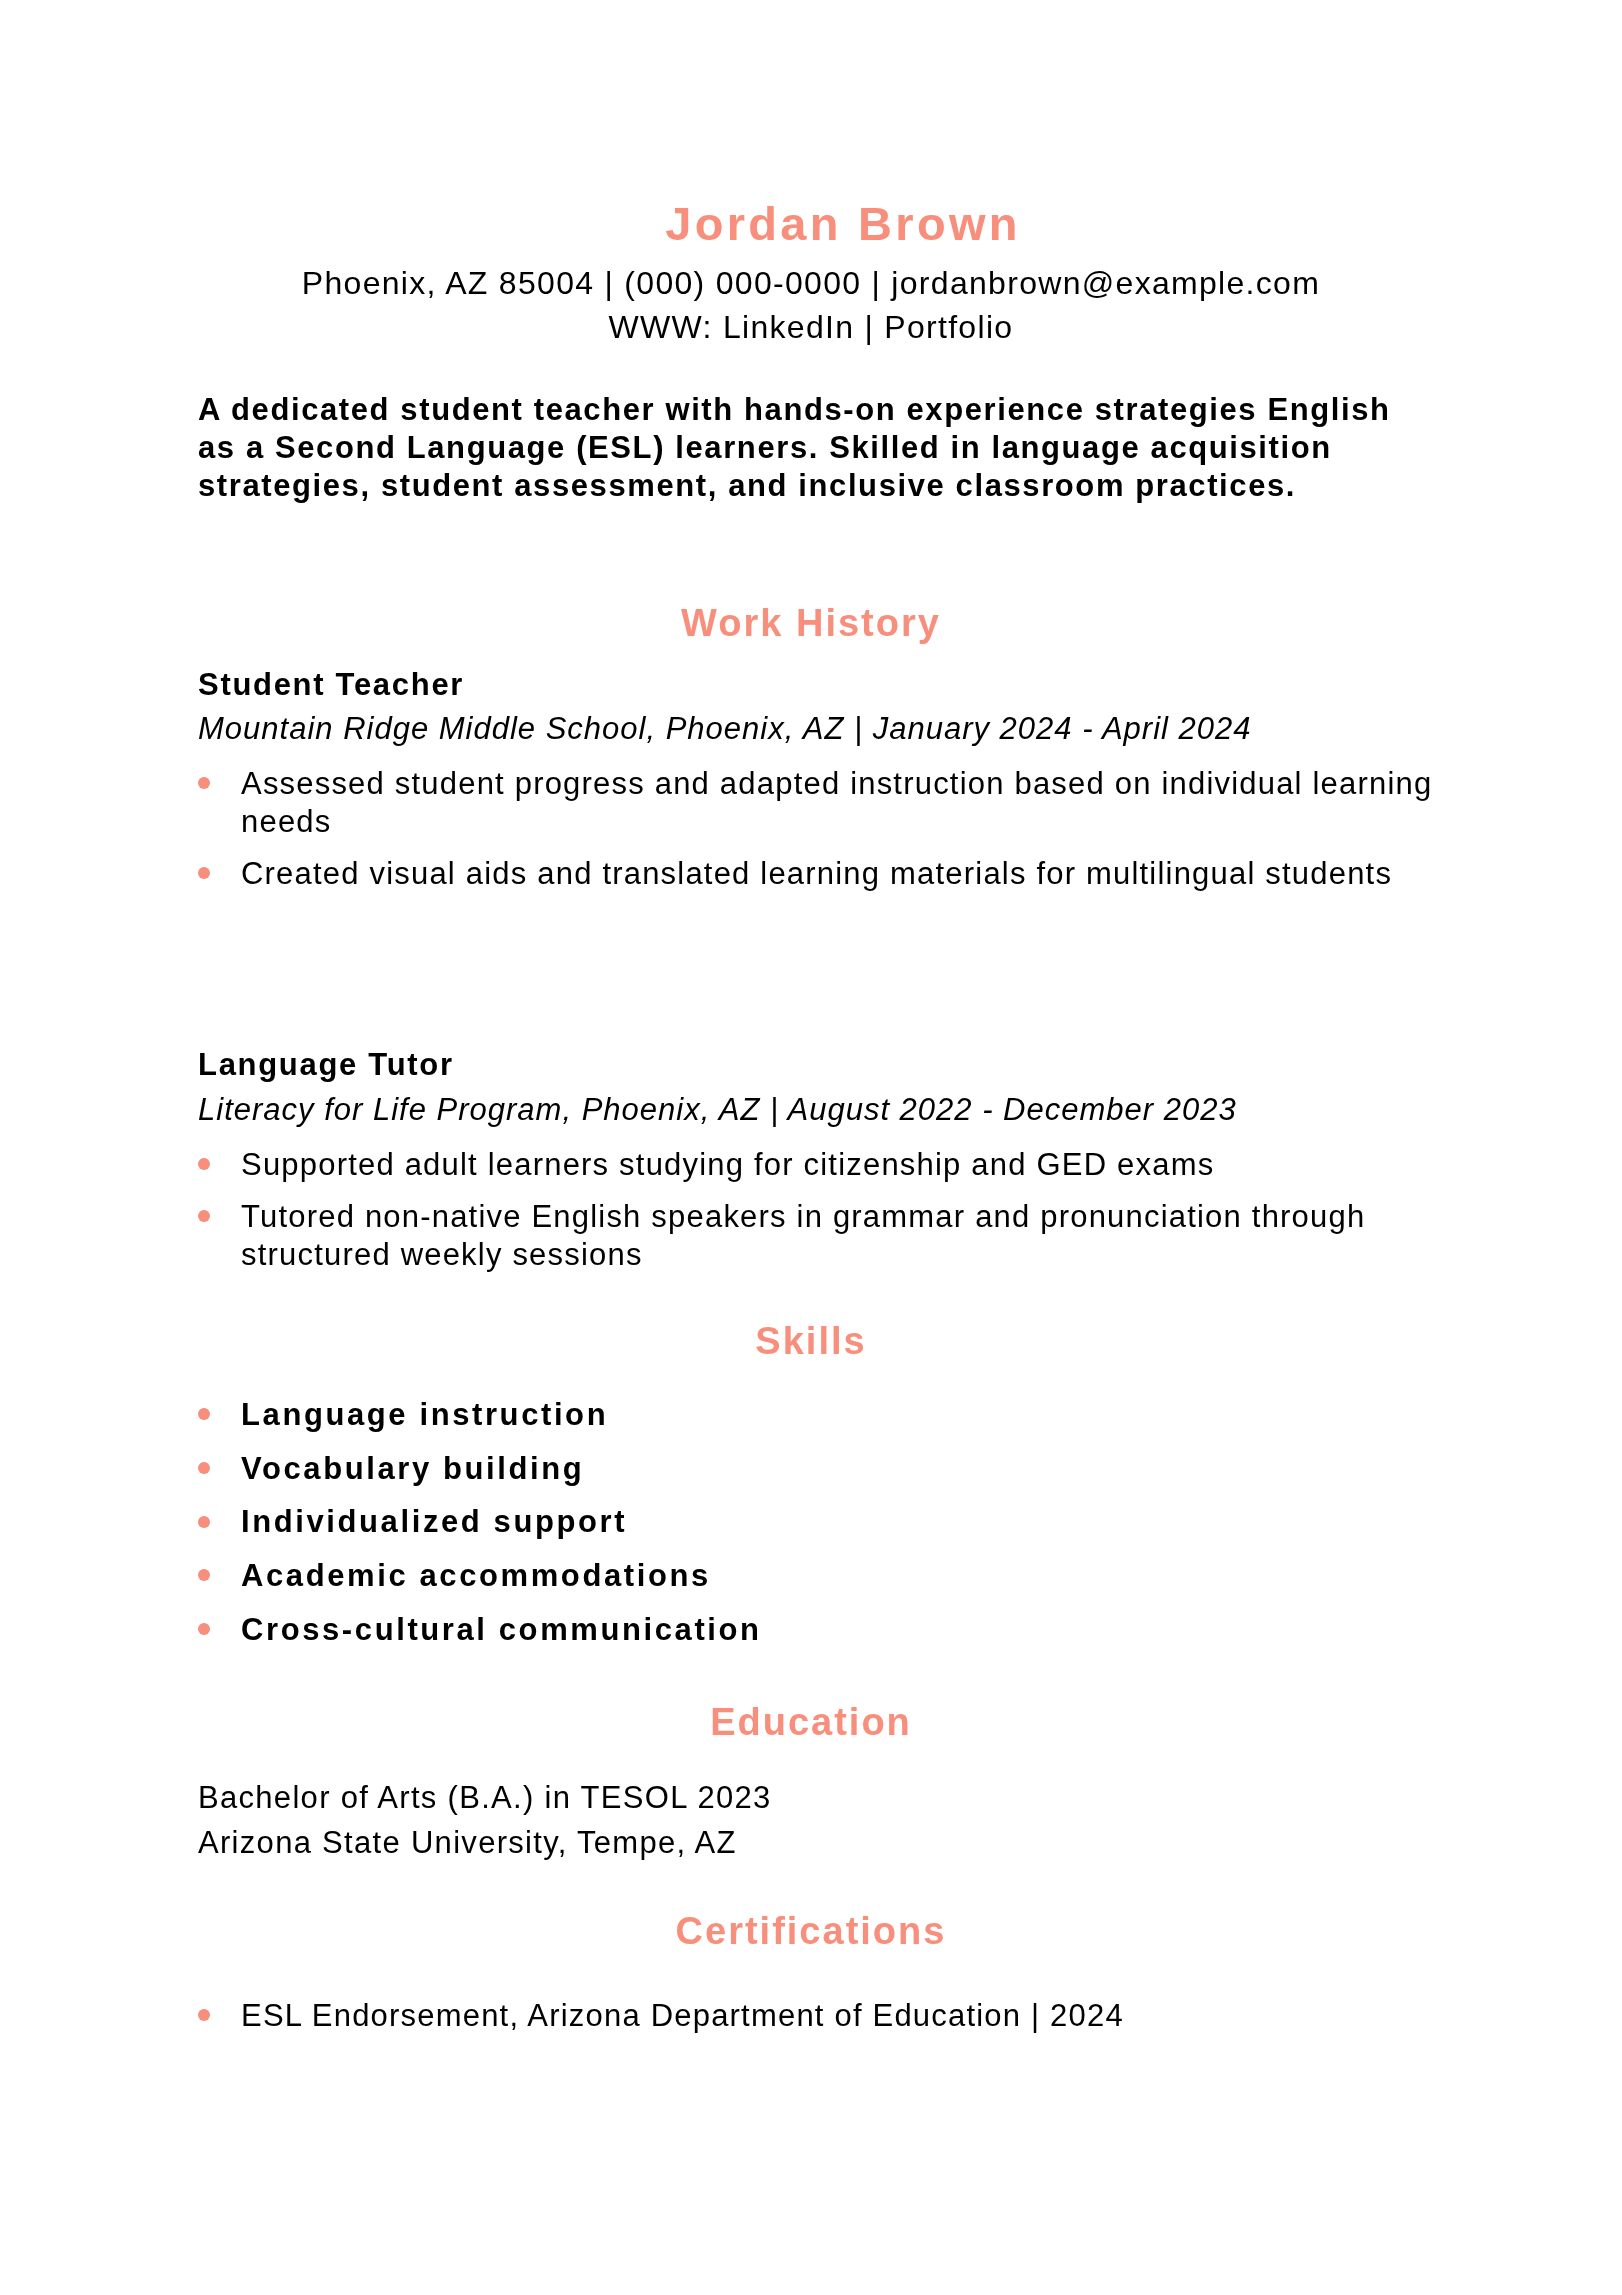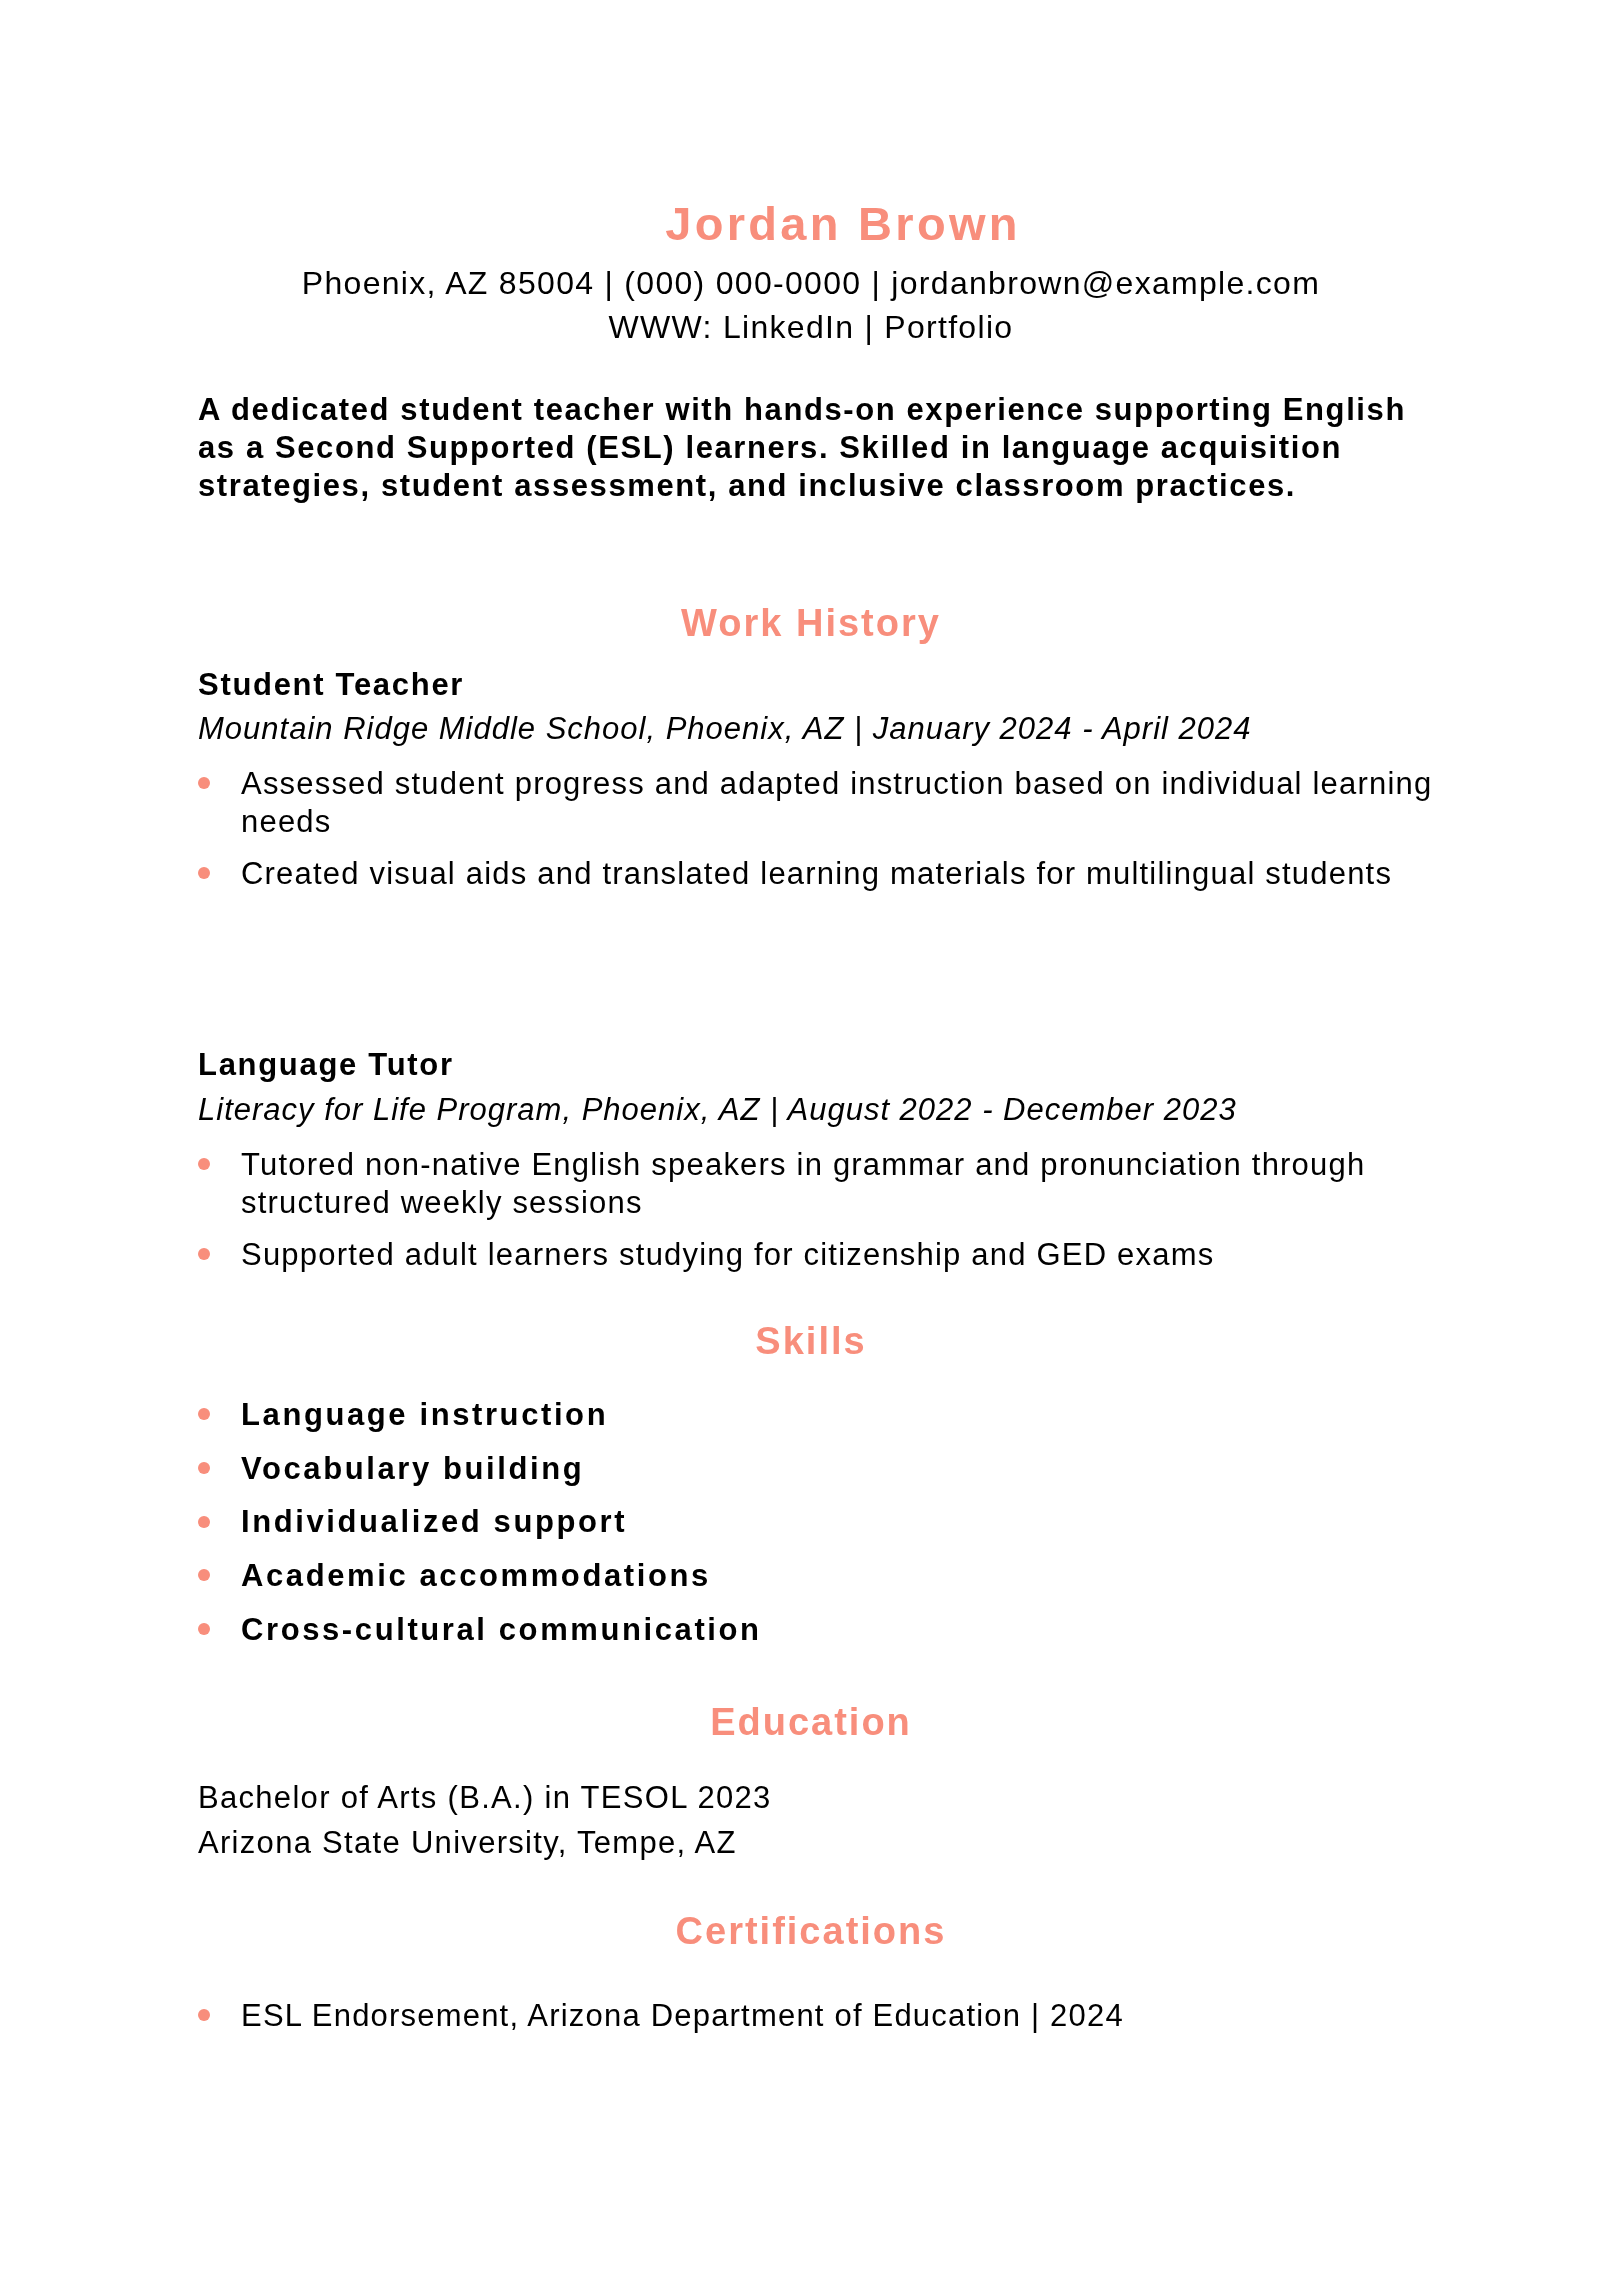--- a/index.html
+++ b/index.html
@@ -23,36 +23,36 @@
 <body>
 
 <div class="abs center name" style="top:200px;">Jordan Brown</div>
 
 <div class="abs center contact" style="top:267px;">Phoenix, AZ 85004 | (000) 000-0000 | jordanbrown@example.com</div>
 
 <div class="abs center contact" style="top:311px;">
   <span>WWW: </span><span>LinkedIn</span><span> | </span><span>Portfolio</span>
 </div>
 
-<div class="abs summary" style="top:391px;">A dedicated student teacher with hands-on experience supporting English as a Second Supported (ESL) learners. Skilled in language acquisition strategies, student assessment, and inclusive classroom practices.</div>
+<div class="abs summary" style="top:391px;">A dedicated student teacher with hands-on experience strategies English as a Second Language (ESL) learners. Skilled in language acquisition strategies, student assessment, and inclusive classroom practices.</div>
 
 <div class="abs center heading" style="top:604px;">Work History</div>
 
 <div class="abs job-title" style="top:669px;">Student Teacher</div>
 <div class="abs job-meta" style="top:713px;">Mountain Ridge Middle School, Phoenix, AZ | January 2024 - April 2024</div>
 <ul class="abs bullets" style="top:765px;">
   <li><span class="dot"></span><span>Assessed student progress and adapted instruction based on individual learning needs</span></li>
   <li><span class="dot"></span><span>Created visual aids and translated learning materials for multilingual students</span></li>
 </ul>
 
 <div class="abs job-title" style="top:1049px;">Language Tutor</div>
 <div class="abs job-meta" style="top:1094px;">Literacy for Life Program, Phoenix, AZ | August 2022 - December 2023</div>
 <ul class="abs bullets" style="top:1146px;">
+  <li><span class="dot"></span><span>Supported adult learners studying for citizenship and GED exams</span></li>
   <li><span class="dot"></span><span>Tutored non-native English speakers in grammar and pronunciation through structured weekly sessions</span></li>
-  <li><span class="dot"></span><span>Supported adult learners studying for citizenship and GED exams</span></li>
 </ul>
 
 <div class="abs center heading" style="top:1322px;">Skills</div>
 
 <ul class="abs bullets skills" style="top:1396px;">
   <li><span class="dot"></span><span>Language instruction</span></li>
   <li><span class="dot"></span><span>Vocabulary building</span></li>
   <li><span class="dot"></span><span>Individualized support</span></li>
   <li><span class="dot"></span><span>Academic accommodations</span></li>
   <li><span class="dot"></span><span>Cross-cultural communication</span></li>

